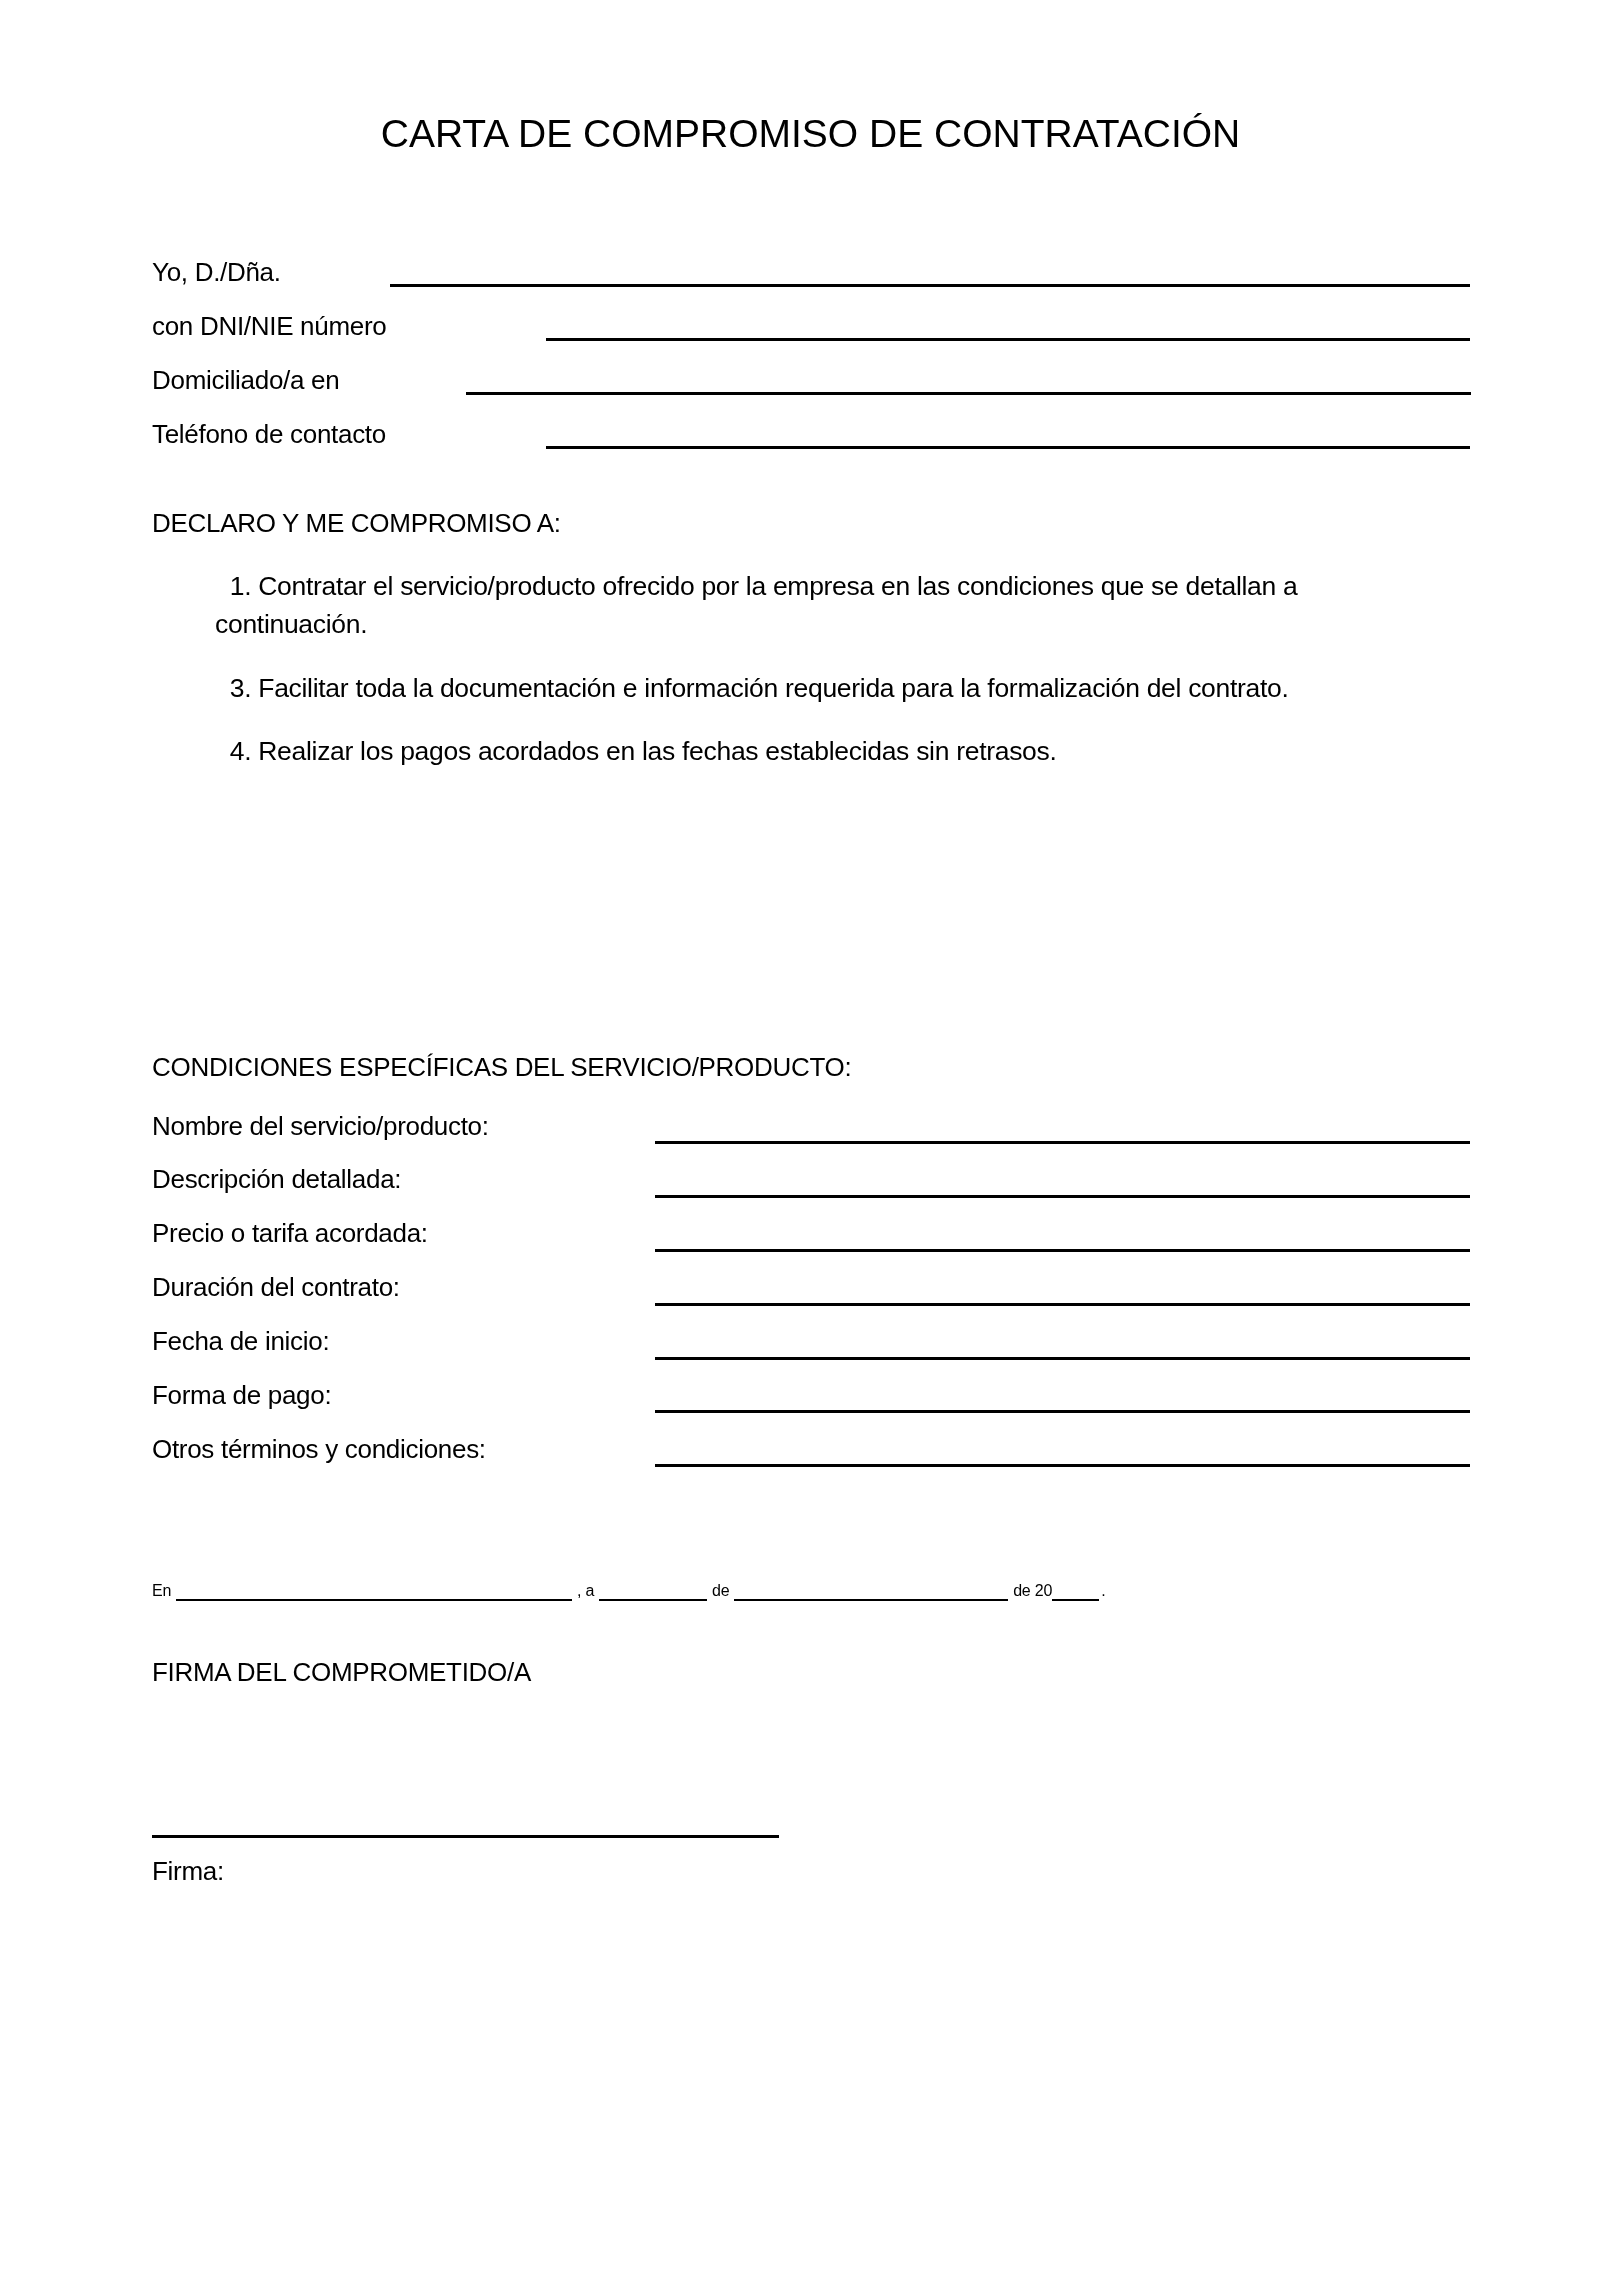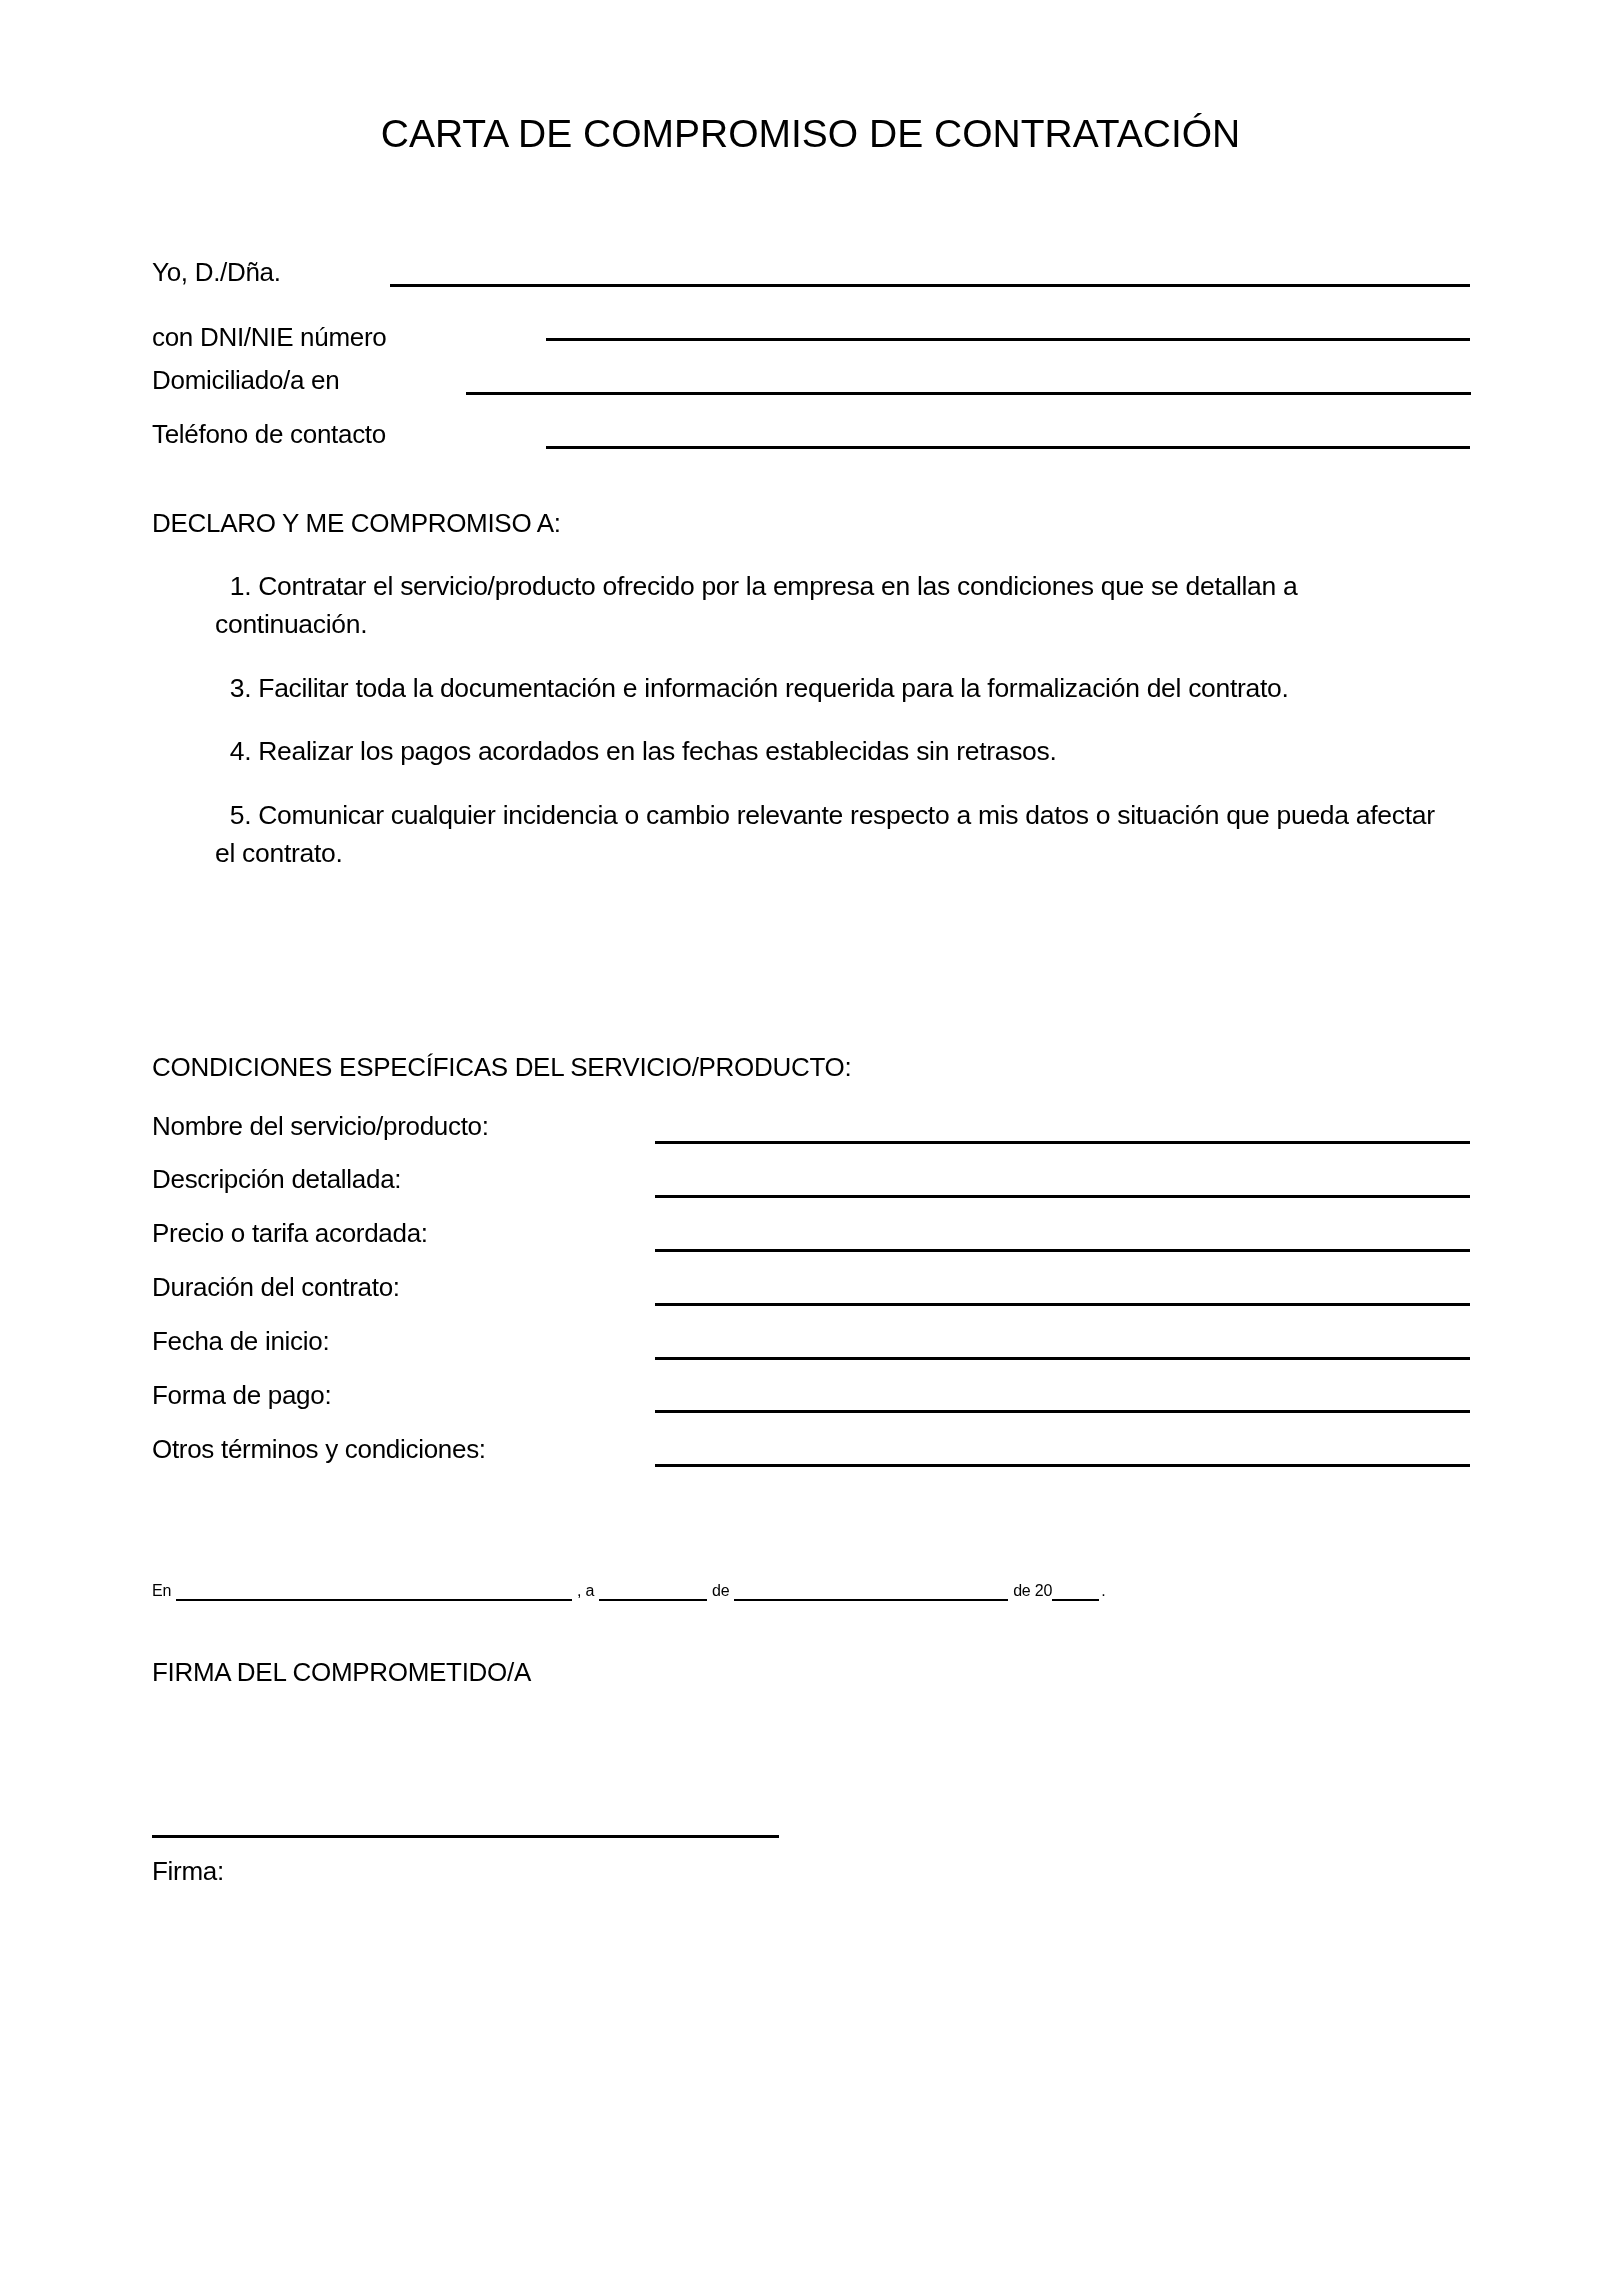--- a/index.html
+++ b/index.html
@@ -67,38 +67,36 @@
 </head>
 <body>
 
 <div class="page">
 
   <div class="doc-title">CARTA DE COMPROMISO DE CONTRATACIÓN</div>
 
   <div class="label" style="top:253px">Yo, D./Dña.</div>
   <div class="fill-line" style="left:390px; top:284px; width:1080px"></div>
 
-  <div class="label" style="top:318px">con DNI/NIE número</div>
+  <div class="label" style="top:307px">con DNI/NIE número</div>
   <div class="fill-line" style="left:546px; top:338px; width:924px"></div>
 
   <div class="label" style="top:361px">Domiciliado/a en</div>
   <div class="fill-line" style="left:466px; top:392px; width:1005px"></div>
 
   <div class="label" style="top:415px">Teléfono de contacto</div>
   <div class="fill-line" style="left:546px; top:446px; width:924px"></div>
 
   <div class="heading" style="top:504px">DECLARO Y ME COMPROMISO A:</div>
 
   <div class="list">
     <p>1. Contratar el servicio/producto ofrecido por la empresa en las condiciones que se detallan a
 continuación.</p>
     <p>3. Facilitar toda la documentación e información requerida para la formalización del contrato.</p>
     <p>4. Realizar los pagos acordados en las fechas establecidas sin retrasos.</p>
-    <p>5. Comunicar cualquier incidencia o cambio relevante respecto a mis datos o situación que pueda afectar
-el contrato.</p>
   </div>
 
   <div class="heading" style="top:1048px">CONDICIONES ESPECÍFICAS DEL SERVICIO/PRODUCTO:</div>
 
   <div class="label" style="top:1107px">Nombre del servicio/producto:</div>
   <div class="fill-line" style="left:655px; top:1141px; width:815px"></div>
 
   <div class="label" style="top:1160px">Descripción detallada:</div>
   <div class="fill-line" style="left:655px; top:1195px; width:815px"></div>
 

